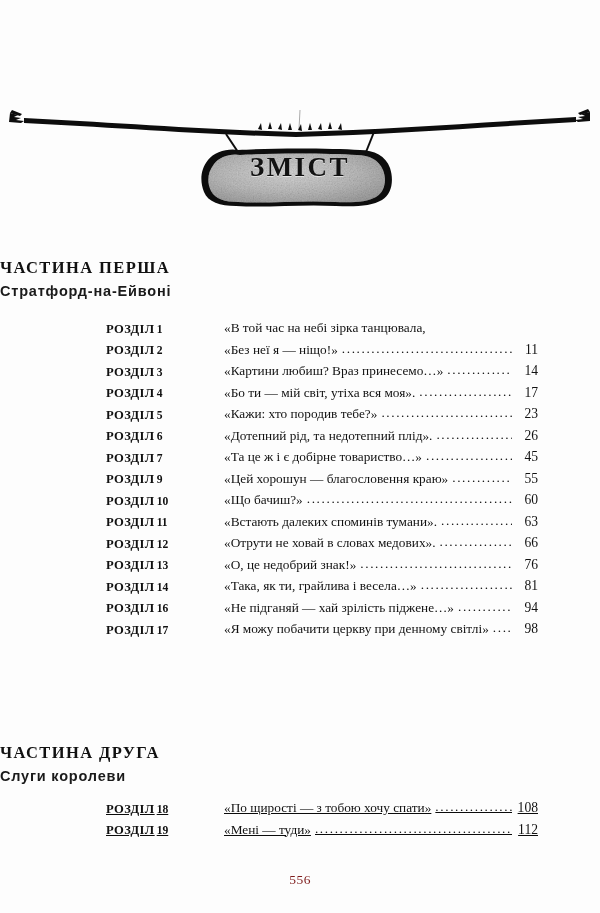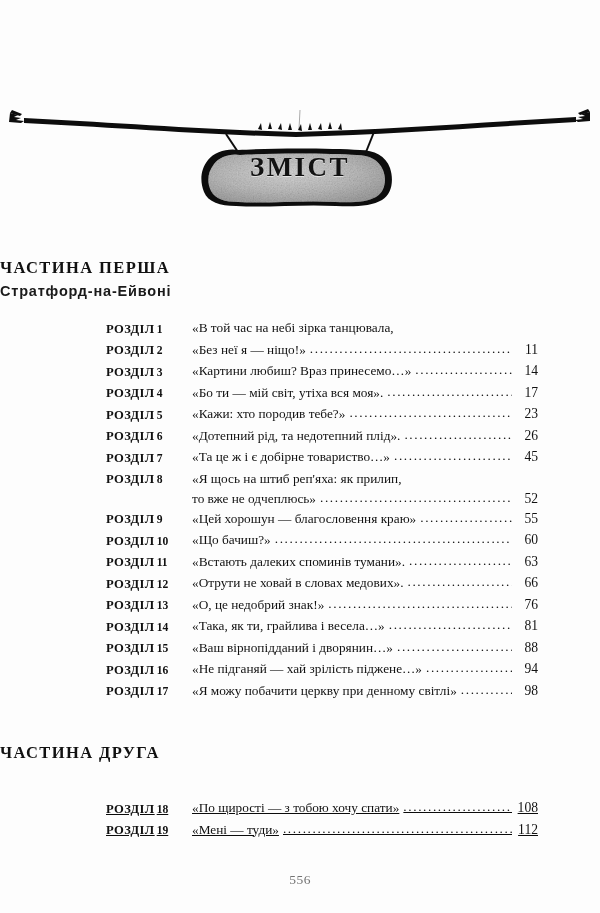--- a/index.html
+++ b/index.html
@@ -79,20 +79,21 @@
     width: 432px;
   }
   #toc-part-one { top: 318px; }
   #toc-part-two { top: 798px; text-decoration: underline; }
 
   .toc-row {
     display: flex;
     align-items: flex-start;
     font-size: 13.3px;
     line-height: 20px;
+    gap: 32px;
   }
   .toc-row + .toc-row { margin-top: 0px; }
 
   .ch-label {
     flex: 0 0 86px;
     font-family: "Liberation Serif", "DejaVu Serif", serif;
     font-weight: 700;
     letter-spacing: 0.4px;
     font-size: 12.6px;
     white-space: nowrap;
@@ -159,21 +160,21 @@
 
   
   .folio {
     position: absolute;
     left: 0;
     top: 872px;
     width: 600px;
     text-align: center;
     font-family: "Liberation Serif", "DejaVu Serif", serif;
     font-size: 13.5px;
-    color: #737373;
+    color: #7f1d1d;
     letter-spacing: 0.5px;
   }
 </style>
 </head>
 <body>
 
 <div class="ornament">
   <svg width="600" height="116" viewBox="0 0 600 116" xmlns="http://www.w3.org/2000/svg">
     <defs>
       <radialGradient id="stone" cx="45%" cy="40%" r="70%">
@@ -319,33 +320,20 @@
     <div class="ch-label"><span>РОЗДІЛ</span><span class="num">7</span></div>
     <div class="ch-body">
         <div class="ch-line">
       <span class="ch-title">«Та це ж і є добірне товариство…»</span>
       <span class="dots"></span>
       <span class="page-num">45</span>
     </div>
       </div>
   </div>
 
-  <div class="toc-row two-line">
-    <div class="ch-label"><span>РОЗДІЛ</span><span class="num">8</span></div>
-    <div class="ch-body">
-      <div class="ch-line">
-          <span class="ch-title">«Я щось на штиб реп'яха: як прилип,</span>
-        </div>
-      <div class="ch-line">
-        <span class="ch-cont">то вже не одчеплюсь»</span>
-        <span class="dots"></span>
-        <span class="page-num">52</span>
-      </div>
-    </div>
-  </div>
 
   <div class="toc-row row-gap-top">
     <div class="ch-label"><span>РОЗДІЛ</span><span class="num">9</span></div>
     <div class="ch-body">
         <div class="ch-line">
       <span class="ch-title">«Цей хорошун — благословення краю»</span>
       <span class="dots"></span>
       <span class="page-num">55</span>
     </div>
       </div>
@@ -399,30 +387,20 @@
     <div class="ch-label"><span>РОЗДІЛ</span><span class="num">14</span></div>
     <div class="ch-body">
         <div class="ch-line">
       <span class="ch-title">«Така, як ти, грайлива і весела…»</span>
       <span class="dots"></span>
       <span class="page-num">81</span>
     </div>
       </div>
   </div>
 
-  <div class="toc-row">
-    <div class="ch-label"><span>РОЗДІЛ</span><span class="num">15</span></div>
-    <div class="ch-body">
-        <div class="ch-line">
-      <span class="ch-title">«Ваш вірнопідданий і дворянин…»</span>
-      <span class="dots"></span>
-      <span class="page-num">88</span>
-    </div>
-      </div>
-  </div>
 
   <div class="toc-row">
     <div class="ch-label"><span>РОЗДІЛ</span><span class="num">16</span></div>
     <div class="ch-body">
         <div class="ch-line">
       <span class="ch-title">«Не підганяй — хай зрілість піджене…»</span>
       <span class="dots"></span>
       <span class="page-num">94</span>
     </div>
       </div>
@@ -436,20 +414,21 @@
       <span class="dots"></span>
       <span class="page-num">98</span>
     </div>
       </div>
   </div>
 
 </div>
 
 <div class="part" id="part-two-head">
   <div class="part-title">ЧАСТИНА ДРУГА</div>
+  <div class="part-subtitle">Слуги королеви</div>
 </div>
 
 <div class="toc" id="toc-part-two">
 
   <div class="toc-row">
     <div class="ch-label"><span>РОЗДІЛ</span><span class="num">18</span></div>
     <div class="ch-body">
         <div class="ch-line">
       <span class="ch-title">«По щирості — з тобою хочу спати»</span>
       <span class="dots"></span>

